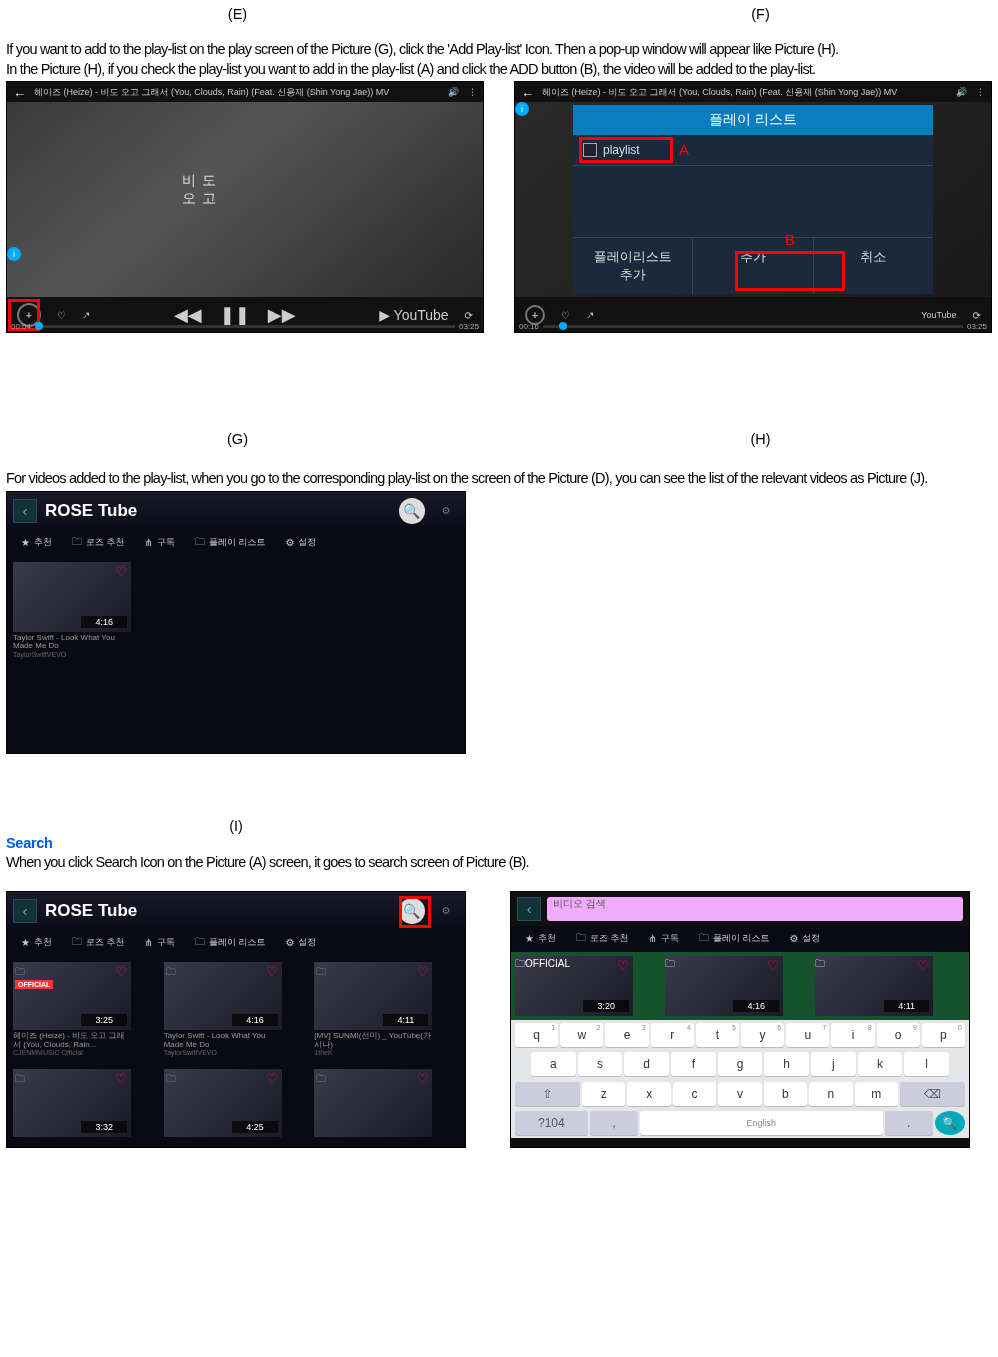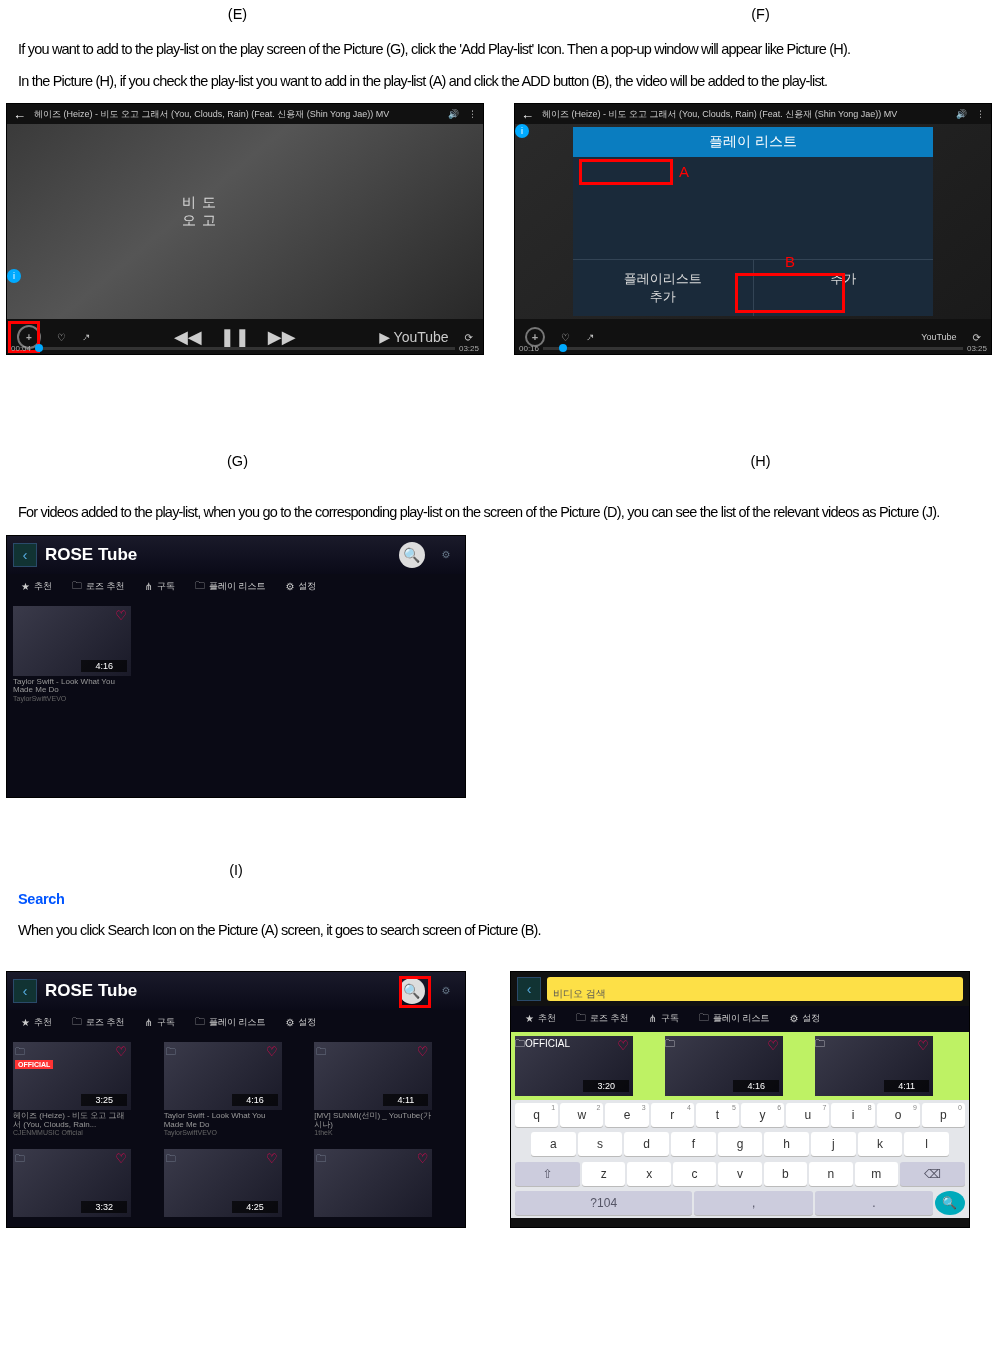--- a/index.html
+++ b/index.html
@@ -1,20 +1,20 @@
 <!DOCTYPE html>
 <html><head>
 <meta charset="utf-8">
 <style>
 *{margin:0;padding:0;box-sizing:border-box}
 body{font-family:Arial,sans-serif;font-size:14.5px;color:#000;background:#fff;padding:6px 6px 6px 6px;width:998px}
 .label{text-align:center;font-size:14.5px}
 .two-col{display:flex;gap:60px}
 .two-col>div{flex:1}
-p{margin:12px;line-height:1.35;font-stretch:condensed;letter-spacing:-0.3px}
+p{margin:0;line-height:1.35;font-stretch:condensed;letter-spacing:-0.3px}
 .narrow{letter-spacing:-0.8px}
 .blue{color:#05f;font-weight:bold}
 .screenshot{background:#111;border:1px solid #000;color:#fff;font-size:10px;position:relative;overflow:hidden}
 
 
 .figG{height:252px}
 .figG .topbar{height:20px;display:flex;align-items:center;padding:0 6px;gap:8px;font-size:9px;color:#ccc}
 .figG .back-ic{color:#fff;font-size:13px}
 .figG .video{height:195px;background:linear-gradient(140deg,#3a3a3a 0%,#555 40%,#282828 100%);position:relative}
 .figG .kor{position:absolute;top:70px;left:175px;font-size:14px;color:#ddd;letter-spacing:1px;text-align:left}
@@ -73,23 +73,23 @@
 .figA{width:460px;height:257px}
 .figA .rt-body{display:grid;grid-template-columns:repeat(3,1fr);gap:6px;height:193px}
 .figA .thumb .img{height:68px}
 .figA .red-box2{position:absolute;right:34px;top:4px;width:32px;height:32px;border:3px solid #ff0000}
 .figA .folder{position:absolute;left:2px;top:2px;color:#9ab;font-size:10px}
 .figA .ofc{position:absolute;left:2px;top:18px;background:#f33;color:#fff;font-size:7px;padding:1px 3px;font-weight:bold}
 
 .figB{width:460px;height:257px}
 .figB .srch-hdr{height:34px;display:flex;align-items:center;padding:0 6px;gap:6px;background:#111}
 .figB .rt-back{width:24px;height:24px;border:1px solid #2a4a6a;background:#133;display:flex;align-items:center;justify-content:center;color:#5ad;font-size:14px}
-.figB .srch-box{flex:1;height:24px;background:#fde047;border-radius:3px;color:#555;font-size:10px;display:flex;align-items:flex-end;padding:0 6px}
+.figB .srch-box{flex:1;height:24px;background:#f0abfc;border-radius:3px;color:#555;font-size:10px;display:flex;align-items:flex-start;padding:0 6px}
 .figB .rt-tabs{background:#0a0a15}
-.figB .thumbs{display:grid;grid-template-columns:repeat(3,1fr);padding:4px;background:#bef264}
+.figB .thumbs{display:grid;grid-template-columns:repeat(3,1fr);padding:4px;background:#14532d}
 .figB .thumb .img{height:60px}
 .figB .kb{background:#e4e6ea;height:118px;display:flex;flex-direction:column}
 .figB .kb-row{flex:1;display:flex;align-items:center;justify-content:center;gap:2px;padding:2px 4px}
 .figB .kb-key{flex:1;height:24px;background:#fff;border-radius:3px;display:flex;align-items:center;justify-content:center;color:#333;font-size:12px;box-shadow:0 1px 0 #bbb;position:relative}
 .figB .kb-key.wide{flex:1.5}
 .figB .kb-key .sup{position:absolute;top:1px;right:3px;font-size:7px;color:#888}
 .figB .kb-key.fn{background:#ccd;color:#556}
 .figB .kb-space{background:#fff;height:24px;border-radius:3px;display:flex;align-items:center;justify-content:center;color:#888;font-size:9px;box-shadow:0 1px 0 #bbb}
 .figB .kb-go{width:30px;height:24px;border-radius:50%;background:#0ab;display:flex;align-items:center;justify-content:center;color:#fff;font-size:12px}
 </style>
@@ -148,24 +148,29 @@
       <div class="topbar">
         <span class="back-ic">←</span>
         <span>헤이즈 (Heize) - 비도 오고 그래서 (You, Clouds, Rain) (Feat. 신용재 (Shin Yong Jae)) MV</span>
         <span style="margin-left:auto">🔊</span>
         <span>⋮</span>
       </div>
       <div class="body">
         <div class="i-ic">i</div>
         <div class="popup">
           <div class="pop-hdr">플레이 리스트</div>
+          <div class="pop-itm">
+            <span class="chk"></span>
+            <span class="txtpl">playlist</span>
+          </div>
           <div class="btn-row">
             <div class="btn" style="white-space:pre-line">플레이리스트
 추가</div>
             <div class="btn">추가</div>
+            <div class="btn">취소</div>
           </div>
           <div class="redA"></div>
           <span class="lblA">A</span>
           <div class="redB"></div>
           <span class="lblB">B</span>
         </div>
       </div>
       <div class="botbar">
         <span class="pl-ic">+</span>
         <span>♡</span>
@@ -402,19 +407,20 @@
             <div class="kb-key">c</div>
             <div class="kb-key">v</div>
             <div class="kb-key">b</div>
             <div class="kb-key">n</div>
             <div class="kb-key">m</div>
             <div class="kb-key fn wide">⌫</div>
           </div>
         <div class="kb-row" id="kb-r4">
             <div class="kb-key fn wide">?104</div>
             <div class="kb-key fn">,</div>
+            <div class="kb-space" style="flex:5">English</div>
             <div class="kb-key fn">.</div>
             <div class="kb-go">🔍</div>
           </div>
       </div>
     </div>
   </div>
 </div>
 
 </body></html>

